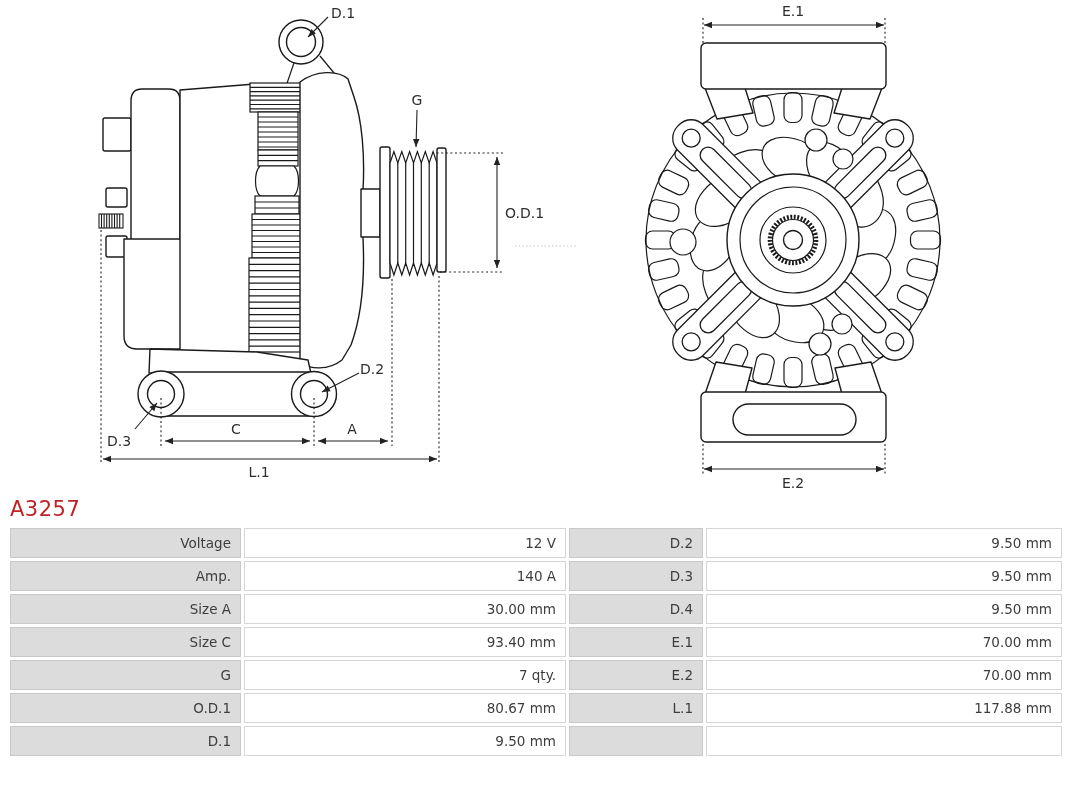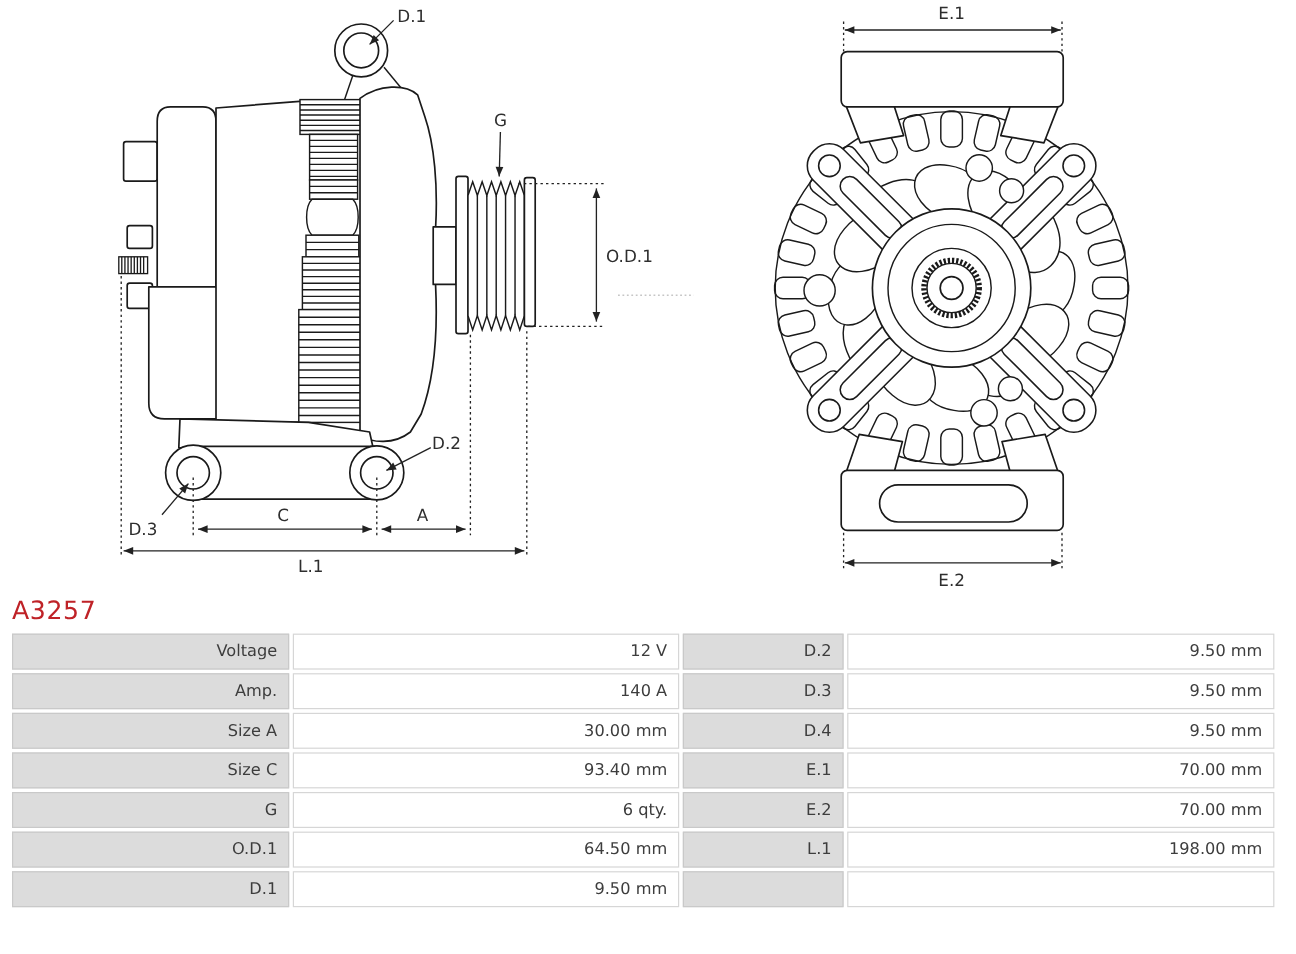--- a/index.html
+++ b/index.html
@@ -316,29 +316,29 @@
         <td class="val">9.50 mm</td>
       </tr>
       <tr>
         <td class="lbl">Size C</td>
         <td class="val">93.40 mm</td>
         <td class="lbl">E.1</td>
         <td class="val">70.00 mm</td>
       </tr>
       <tr>
         <td class="lbl">G</td>
-        <td class="val">6 qty.</td>
+        <td class="val">7 qty.</td>
         <td class="lbl">E.2</td>
         <td class="val">70.00 mm</td>
       </tr>
       <tr>
         <td class="lbl">O.D.1</td>
-        <td class="val">64.50 mm</td>
+        <td class="val">80.67 mm</td>
         <td class="lbl">L.1</td>
-        <td class="val">198.00 mm</td>
+        <td class="val">117.88 mm</td>
       </tr>
       <tr>
         <td class="lbl">D.1</td>
         <td class="val">9.50 mm</td>
         <td class="lbl"></td>
         <td class="val"></td>
       </tr>
     </tbody>
   </table>
 </div>

